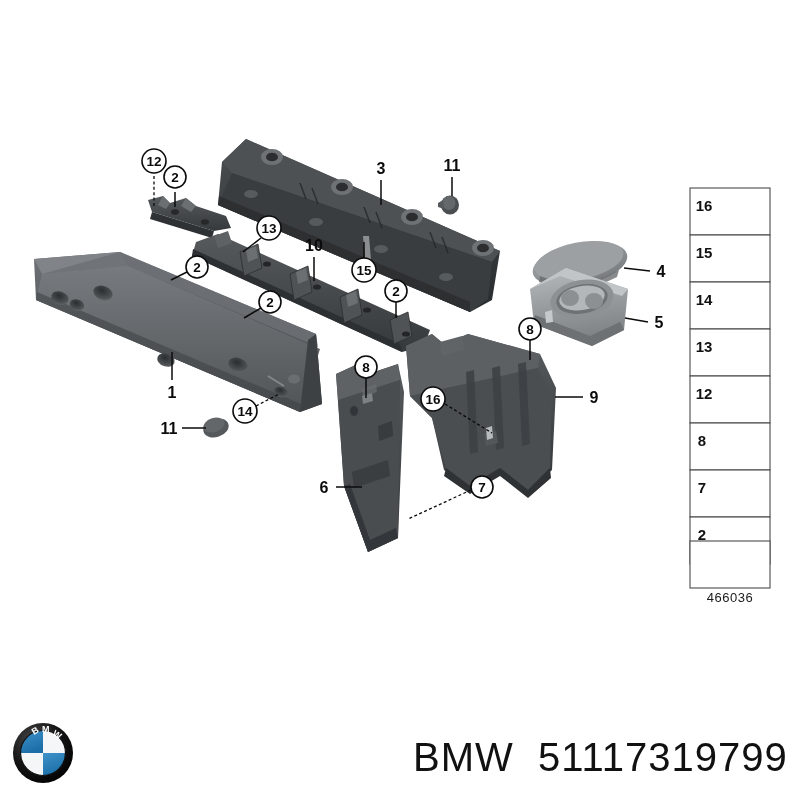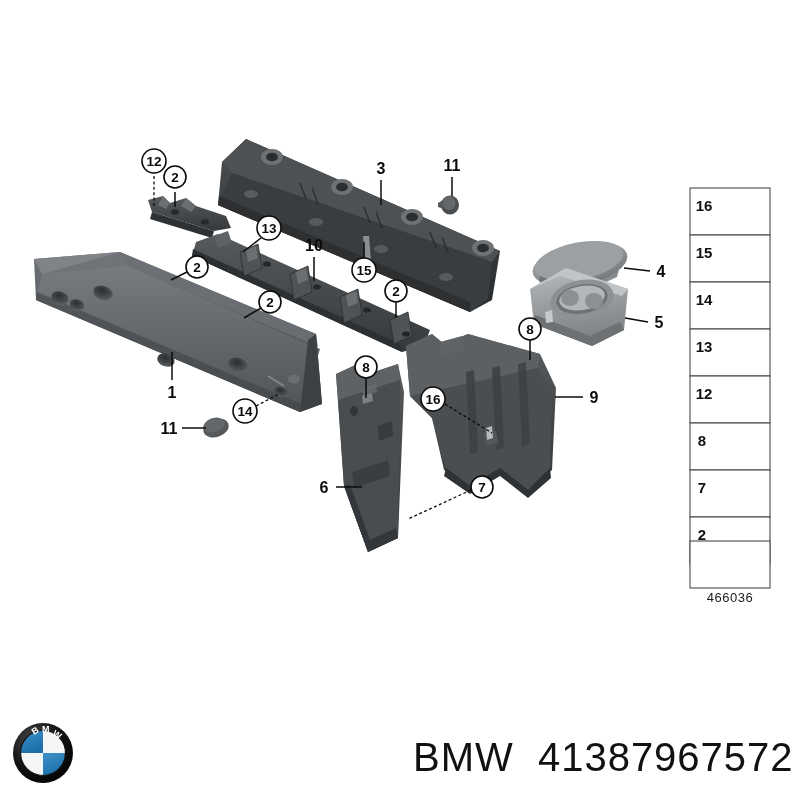--- a/index.html
+++ b/index.html
@@ -502,16 +502,16 @@
       <path d="M31 31 L53.5 31 A22.5 22.5 0 0 1 31 53.5 Z" fill="url(#blu)"></path>
       <path d="M31 8.5 A22.5 22.5 0 0 1 53.5 31 L31 31 Z" fill="#f4f6f7"></path>
       <path d="M8.5 31 A22.5 22.5 0 0 0 31 53.5 L31 31 Z" fill="#f4f6f7"></path>
       <circle cx="31" cy="31" r="22.5" fill="none" stroke="#0b0b0b" stroke-width="1.2"></circle>
       <text x="22" y="13" fill="#ffffff" font-family="Liberation Sans, sans-serif" font-size="9" font-weight="bold" transform="rotate(-32 22 13)">B</text>
       <text x="30" y="9.5" fill="#ffffff" font-family="Liberation Sans, sans-serif" font-size="9" font-weight="bold">M</text>
       <text x="40" y="13" fill="#ffffff" font-family="Liberation Sans, sans-serif" font-size="9" font-weight="bold" transform="rotate(32 40 13)">W</text>
     </svg>
     <div class="brand-text" style="left:413px;top:735px;">
       <span>BMW</span>
-      <span style="margin-left:12px;">41387967572</span>
+      <span style="margin-left:12px;">51117319799</span>
     </div>
   </div>
 </div>
 
 </body></html>

